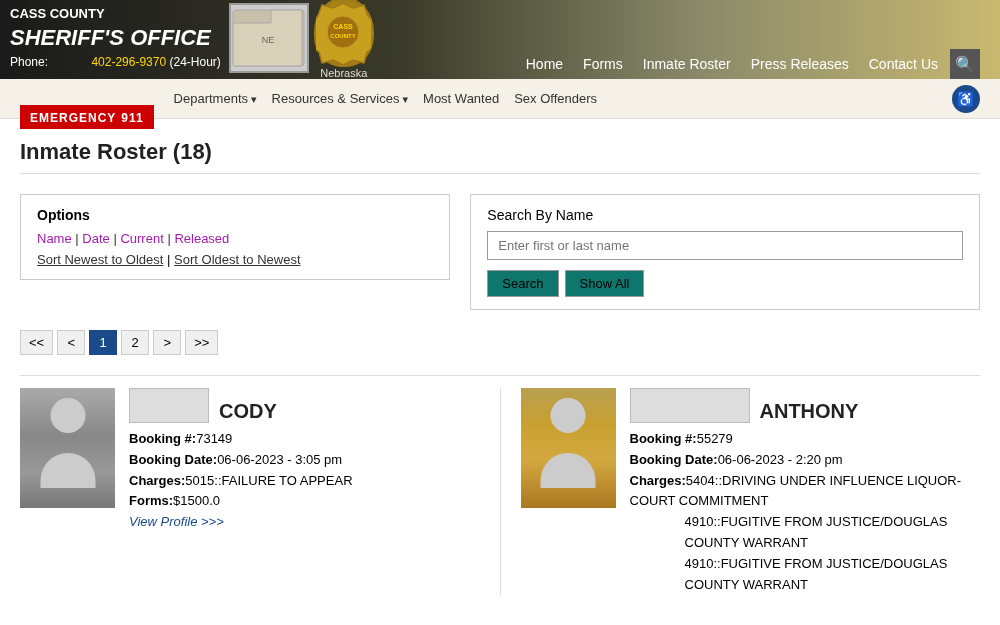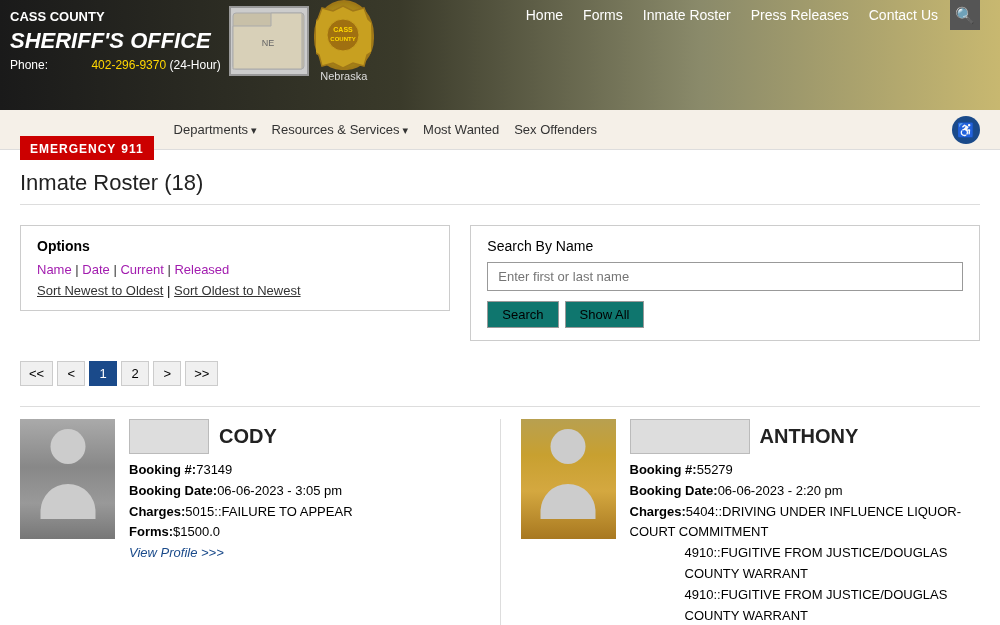--- a/index.html
+++ b/index.html
@@ -2,24 +2,24 @@
 <html><head>
   <meta charset="utf-8">
   <style>
     * { margin: 0; padding: 0; box-sizing: border-box; }
     body { font-family: Arial, sans-serif; font-size: 14px; background: #fff; width: 1000px; }
 
     
     .header-top {
       background: linear-gradient(to right, #1a1a1a 0%, #3a3a2a 40%, #8a8a6a 70%, #c8b870 100%);
       display: flex;
-      align-items: flex-start;
+      align-items: flex-end;
       justify-content: space-between;
       padding: 0 10px;
-      height: 110px;
+      height: 79px;
     }
     .logo-area {
       display: flex;
       align-items: center;
       gap: 8px;
     }
     .logo-text {
       color: #fff;
       font-size: 13px;
       font-weight: bold;
@@ -139,21 +139,21 @@
       justify-content: center;
       margin-left: auto;
     }
 
     
     .main-content {
       padding: 20px 20px;
     }
     .page-title {
       font-size: 22px;
-      font-weight: normal;
+      font-weight: bold;
       color: #222;
       margin-bottom: 20px;
       border-bottom: 1px solid #ddd;
       padding-bottom: 8px;
     }
 
     
     .options-search-row {
       display: flex;
       gap: 20px;
@@ -309,21 +309,21 @@
       height: 35px;
       background: #ccc;
       border-radius: 30px 30px 0 0;
     }
 
     .inmate-details {
       flex: 1;
     }
     .inmate-name-row {
       display: flex;
-      align-items: center;
+      align-items: flex-end;
       gap: 10px;
       margin-bottom: 6px;
     }
     .inmate-name-box {
       background: #ddd;
       width: 80px;
       height: 35px;
       border: 1px solid #bbb;
     }
     .inmate-name {

